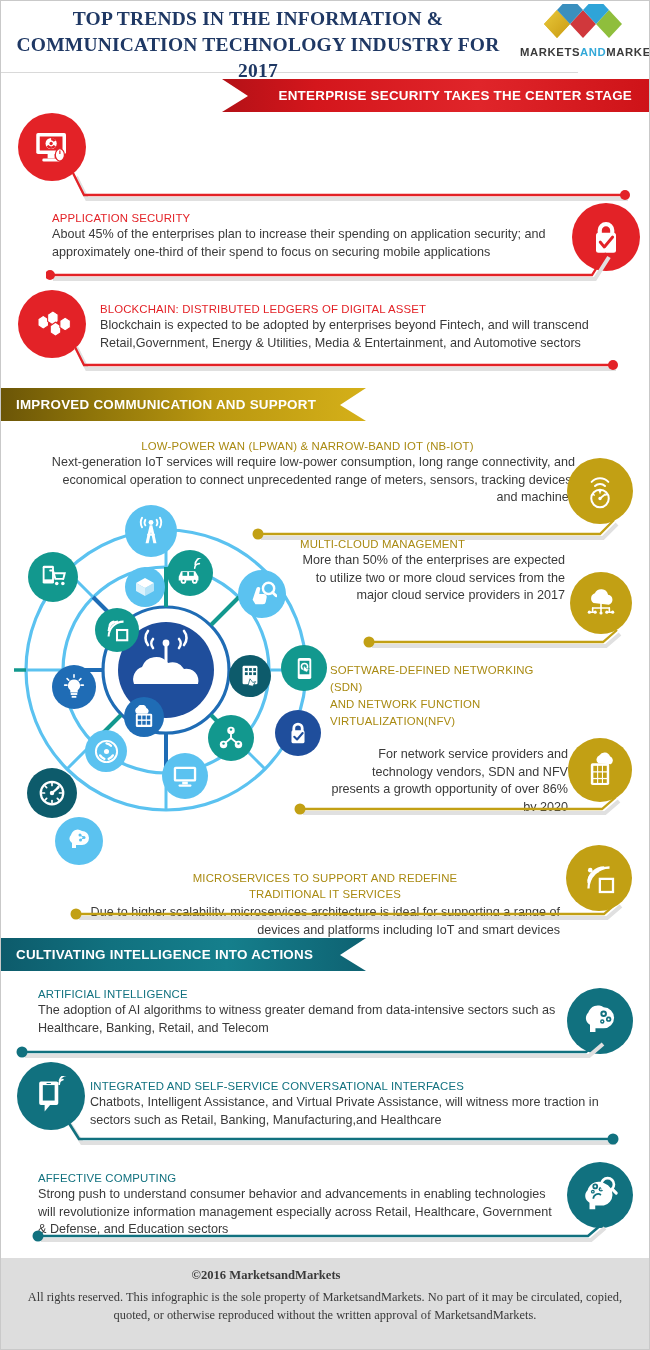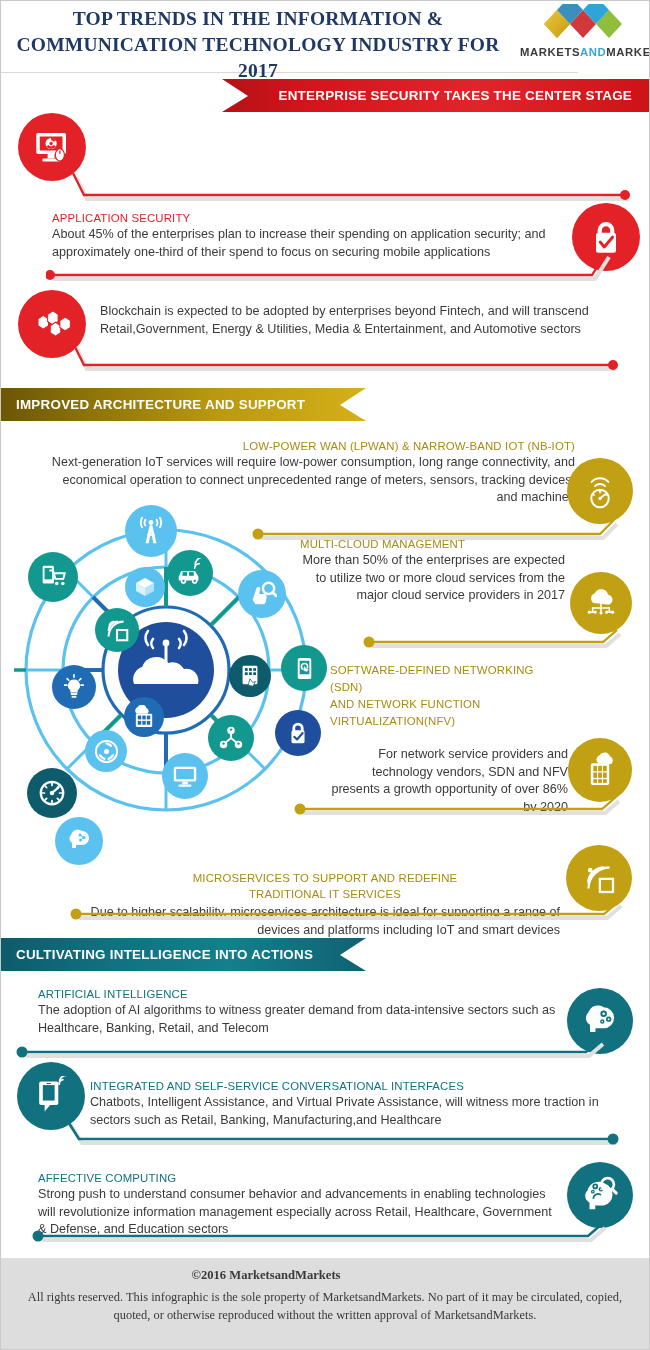--- a/index.html
+++ b/index.html
@@ -153,37 +153,38 @@
     <svg width="42" height="42" viewBox="0 0 48 48">
       <g fill="#fff" stroke="#e32227" stroke-width="1.2">
         <polygon points="8,18 14,14 20,18 20,26 14,30 8,26"></polygon>
         <polygon points="19,13 25,9 31,13 31,21 25,25 19,21"></polygon>
         <polygon points="22,26 28,22 34,26 34,34 28,38 22,34"></polygon>
         <polygon points="33,20 39,16 45,20 45,28 39,32 33,28"></polygon>
       </g>
     </svg>
   </div>
   <div class="blk" style="left:100px;top:303px;width:515px;">
+    <div class="ttl red-ttl">BLOCKCHAIN: DISTRIBUTED LEDGERS OF DIGITAL ASSET</div>
     <div class="body">Blockchain is expected to be adopted by enterprises beyond Fintech, and will transcend Retail,Government, Energy &amp; Utilities, Media &amp; Entertainment, and Automotive sectors</div>
   </div>
   <div class="conn" style="left:60px;top:340px;">
     <svg width="580" height="35">
       <polyline points="13,3 24,25 553,25" fill="none" stroke="#e0e0e0" stroke-width="4" transform="translate(3,4)"></polyline>
       <polyline points="13,3 24,25 553,25" fill="none" stroke="#e32227" stroke-width="2.3"></polyline>
       <circle cx="553" cy="25" r="5" fill="#e32227"></circle>
     </svg>
   </div>
 
   <div class="banner banner-gold">
-    <div class="btext">IMPROVED ARCHITECTURE AND SUPPORT</div>
+    <div class="btext">IMPROVED COMMUNICATION AND SUPPORT</div>
     <div class="notch"></div>
   </div>
 
   <div class="blk" style="left:40px;top:440px;width:535px;text-align:right;">
-    <div class="ttl gold-ttl" style="text-align:right;">LOW-POWER WAN (LPWAN) &amp; NARROW-BAND IOT (NB-IOT)</div>
+    <div class="ttl gold-ttl" style="text-align:center;">LOW-POWER WAN (LPWAN) &amp; NARROW-BAND IOT (NB-IOT)</div>
     <div class="body">Next-generation IoT services will require low-power consumption, long range connectivity, and economical operation to connect unprecedented range of meters, sensors, tracking devices, and machines</div>
   </div>
   <div class="cic" style="left:567px;top:458px;width:66px;height:66px;background:#c2a014;">
     <svg width="40" height="40" viewBox="0 0 48 48">
       <g fill="none" stroke="#fff" stroke-width="2.4" stroke-linecap="round">
         <path d="M14 13 a14 14 0 0 1 20 0"></path>
         <path d="M18 18 a8.5 8.5 0 0 1 12 0"></path>
       </g>
       <circle cx="24" cy="23.5" r="1.9" fill="#fff"></circle>
       <circle cx="24" cy="33" r="10.5" fill="none" stroke="#fff" stroke-width="2.4"></circle>

